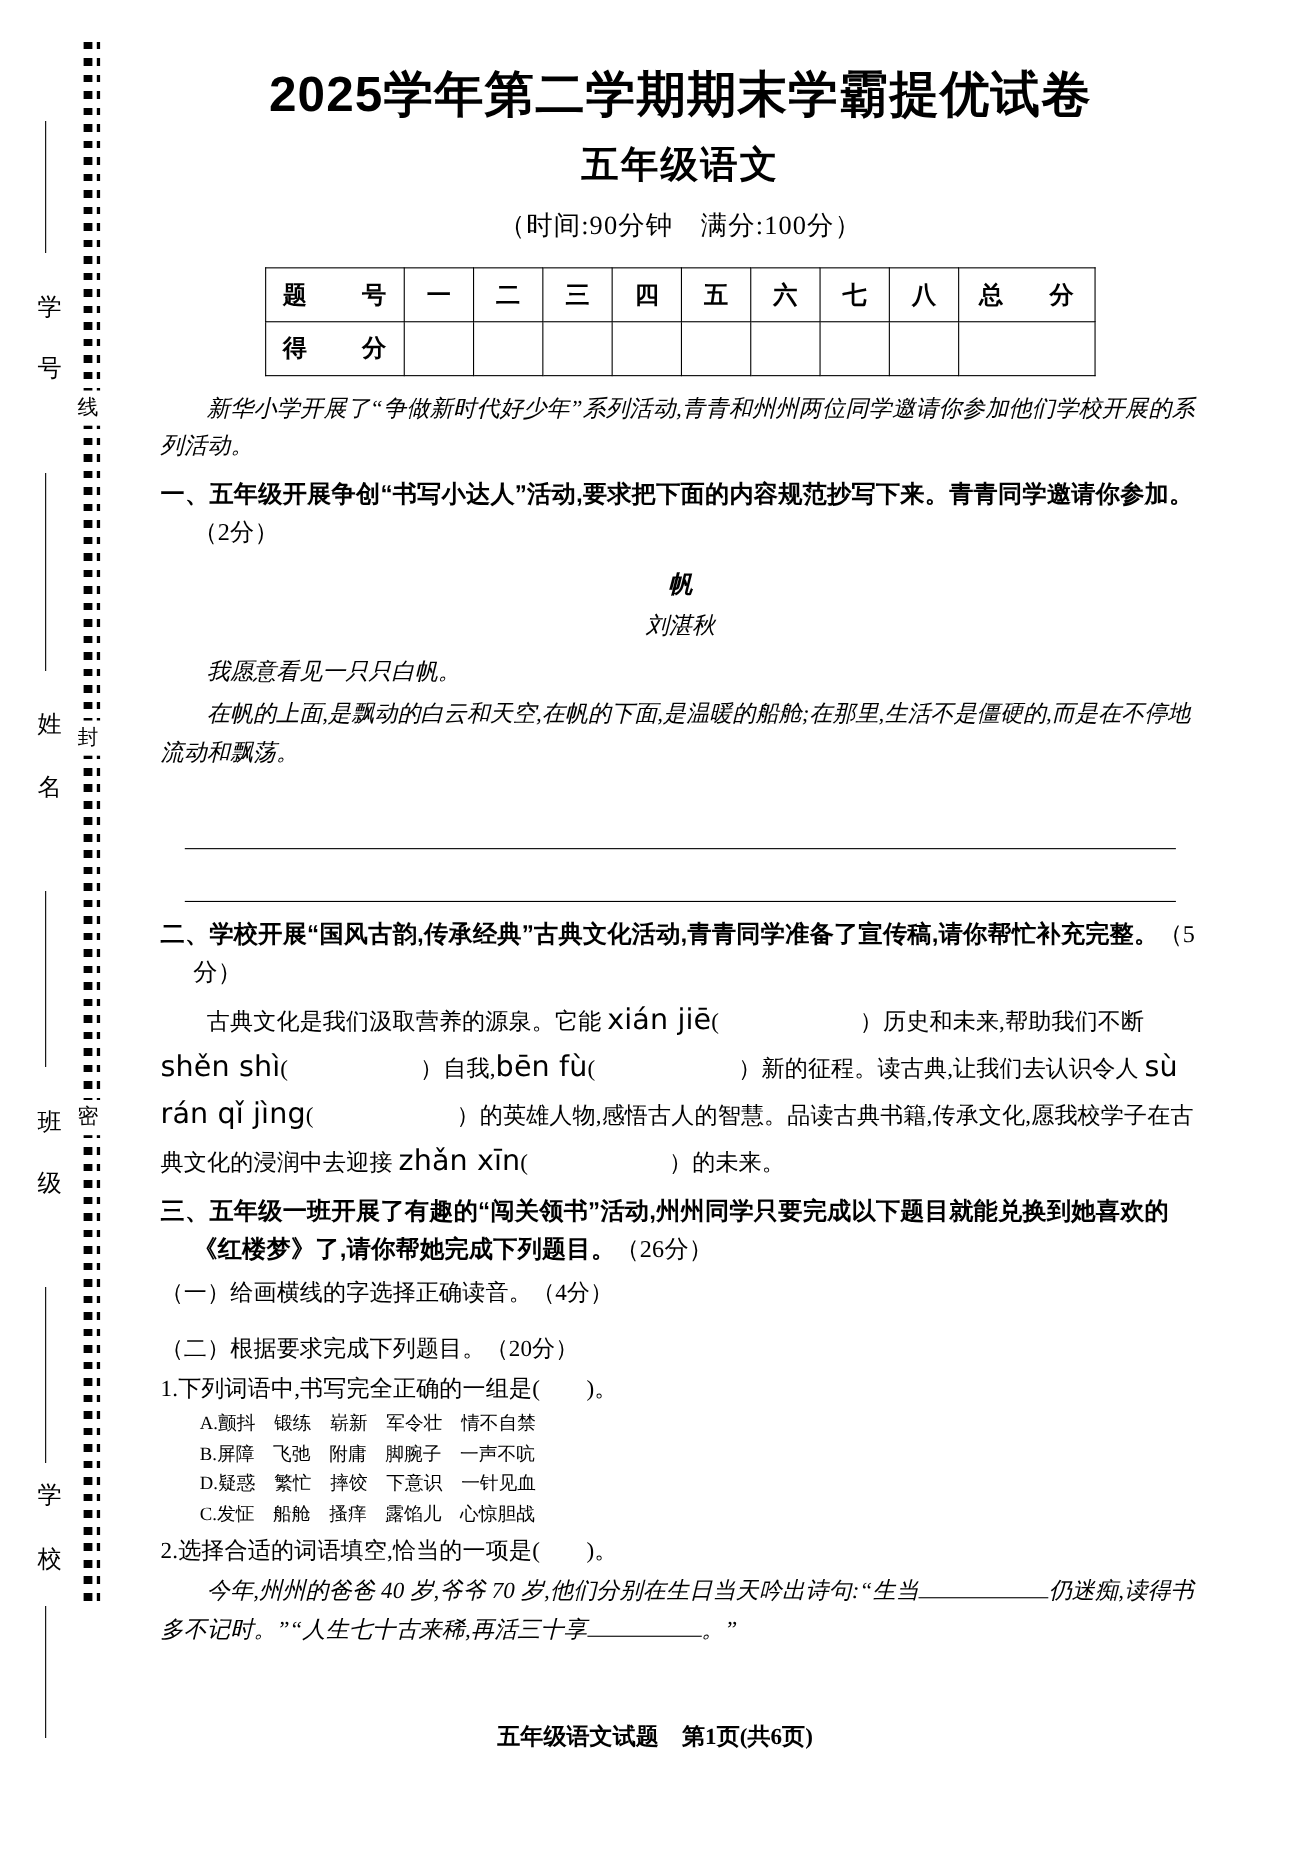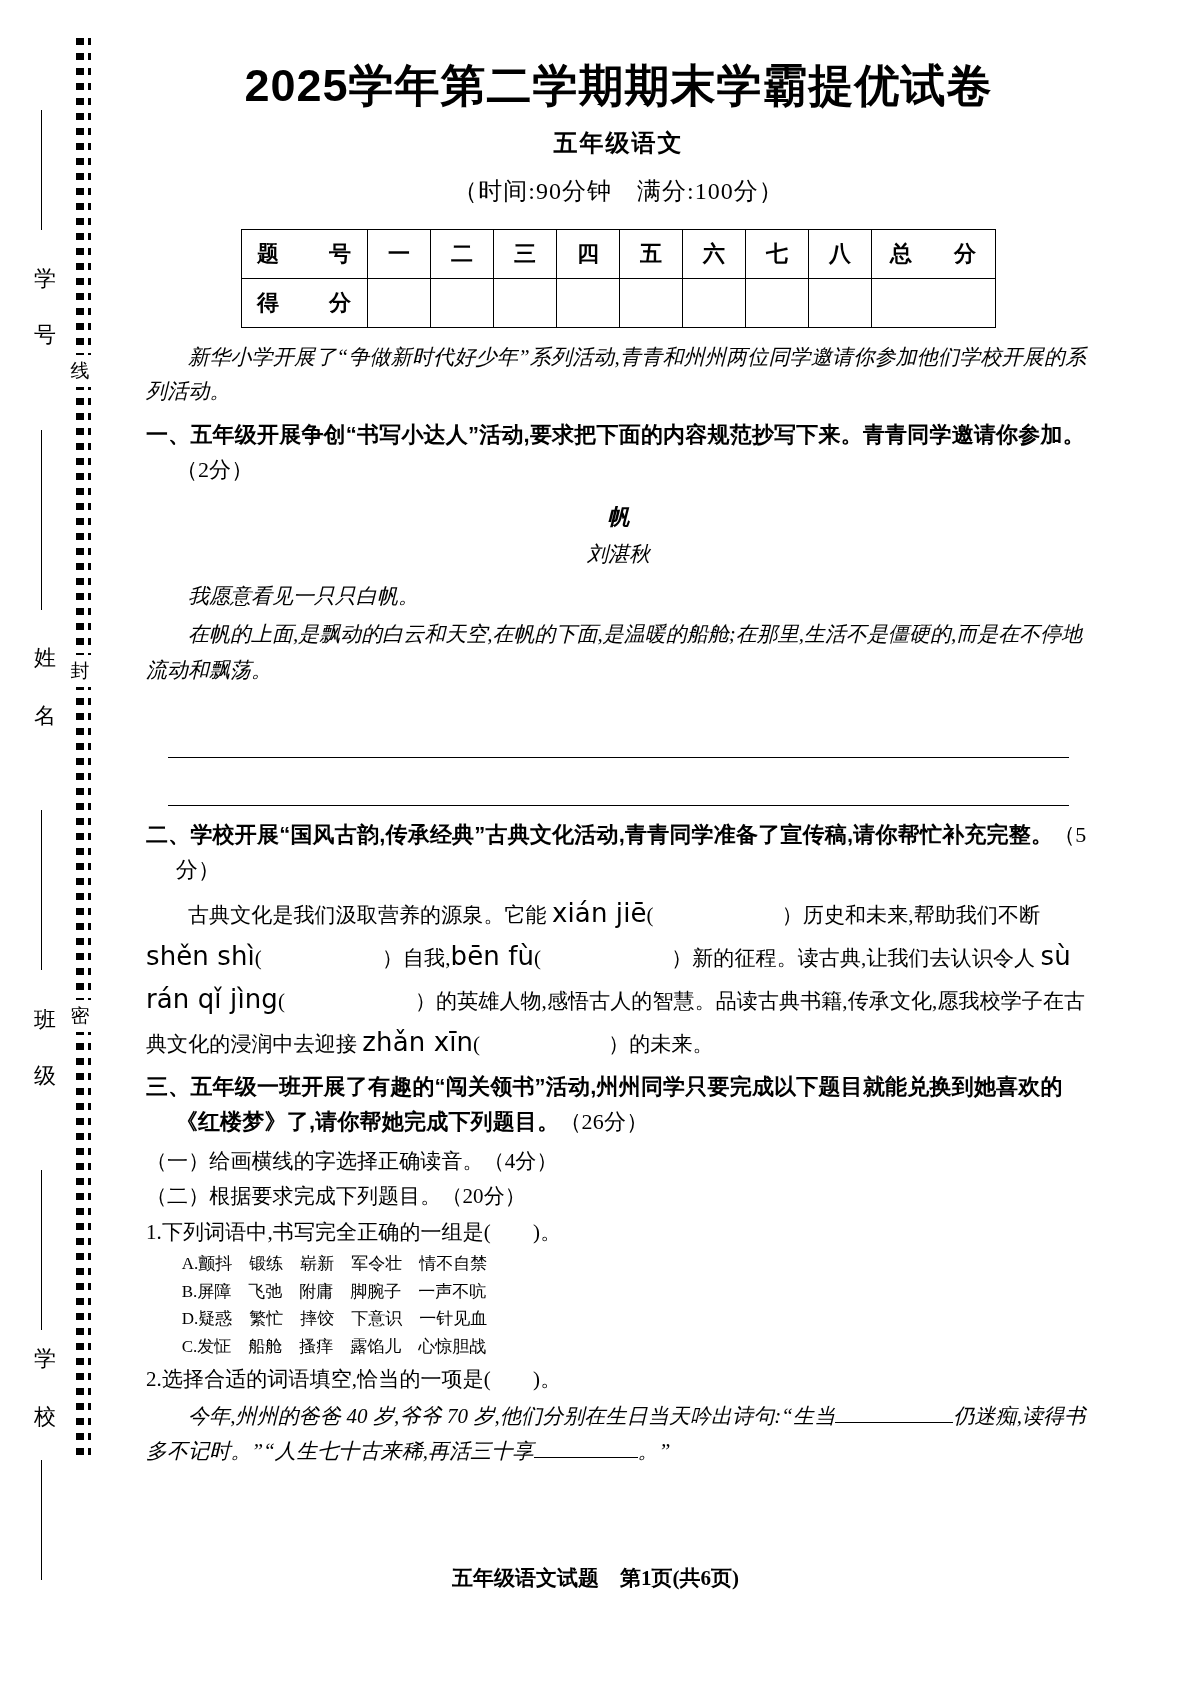--- a/index.html
+++ b/index.html
@@ -33,21 +33,21 @@
 
   
   .main{position:absolute;left:146px;top:0;width:945px;}
 
   .title{
     text-align:center;font-family:"Liberation Sans","DejaVu Sans",sans-serif;
     font-weight:bold;font-size:45px;letter-spacing:1px;margin-top:62px;line-height:1.05;
   }
   .subtitle{
     text-align:center;font-family:"Liberation Sans","DejaVu Sans",sans-serif;
-    font-weight:bold;font-size:24px;margin-top:18px;letter-spacing:2px;
+    font-weight:bold;font-size:34px;margin-top:18px;letter-spacing:2px;
   }
   .meta{
     text-align:center;font-size:24px;margin-top:16px;letter-spacing:1px;
   }
 
   table.score{
     border-collapse:collapse;margin:22px auto 0 auto;width:755px;
     table-layout:fixed;
   }
   table.score td{
@@ -169,21 +169,21 @@
     </div>
 
     <div class="qhead hang" style="margin-top:6px">
       <span>三、五年级一班开展了有趣的“闯关领书”活动,州州同学只要完成以下题目就能兑换到她喜欢的《红楼梦》了,请你帮她完成下列题目。</span><span class="pt">（26分）</span>
     </div>
 
     <div class="body" style="margin-top:4px">
       <span>（一）给画横线的字选择正确读音。</span><span>（4分）</span>
     </div>
 
-    <div class="body" style="margin-top:0">
+    <div class="body" style="margin-top:16px">
       <span>（二）根据要求完成下列题目。</span><span>（20分）</span>
     </div>
 
     <div class="body" style="margin-top:2px">1.下列词语中,书写完全正确的一组是(　　)。</div>
     <div class="opt">A.颤抖　锻练　崭新　军令壮　情不自禁</div>
     <div class="opt">B.屏障　飞弛　附庸　脚腕子　一声不吭</div>
     <div class="opt">D.疑惑　繁忙　摔饺　下意识　一针见血</div>
     <div class="opt">C.发怔　船舱　搔痒　露馅儿　心惊胆战</div>
 
     <div class="body" style="margin-top:2px">2.选择合适的词语填空,恰当的一项是(　　)。</div>

